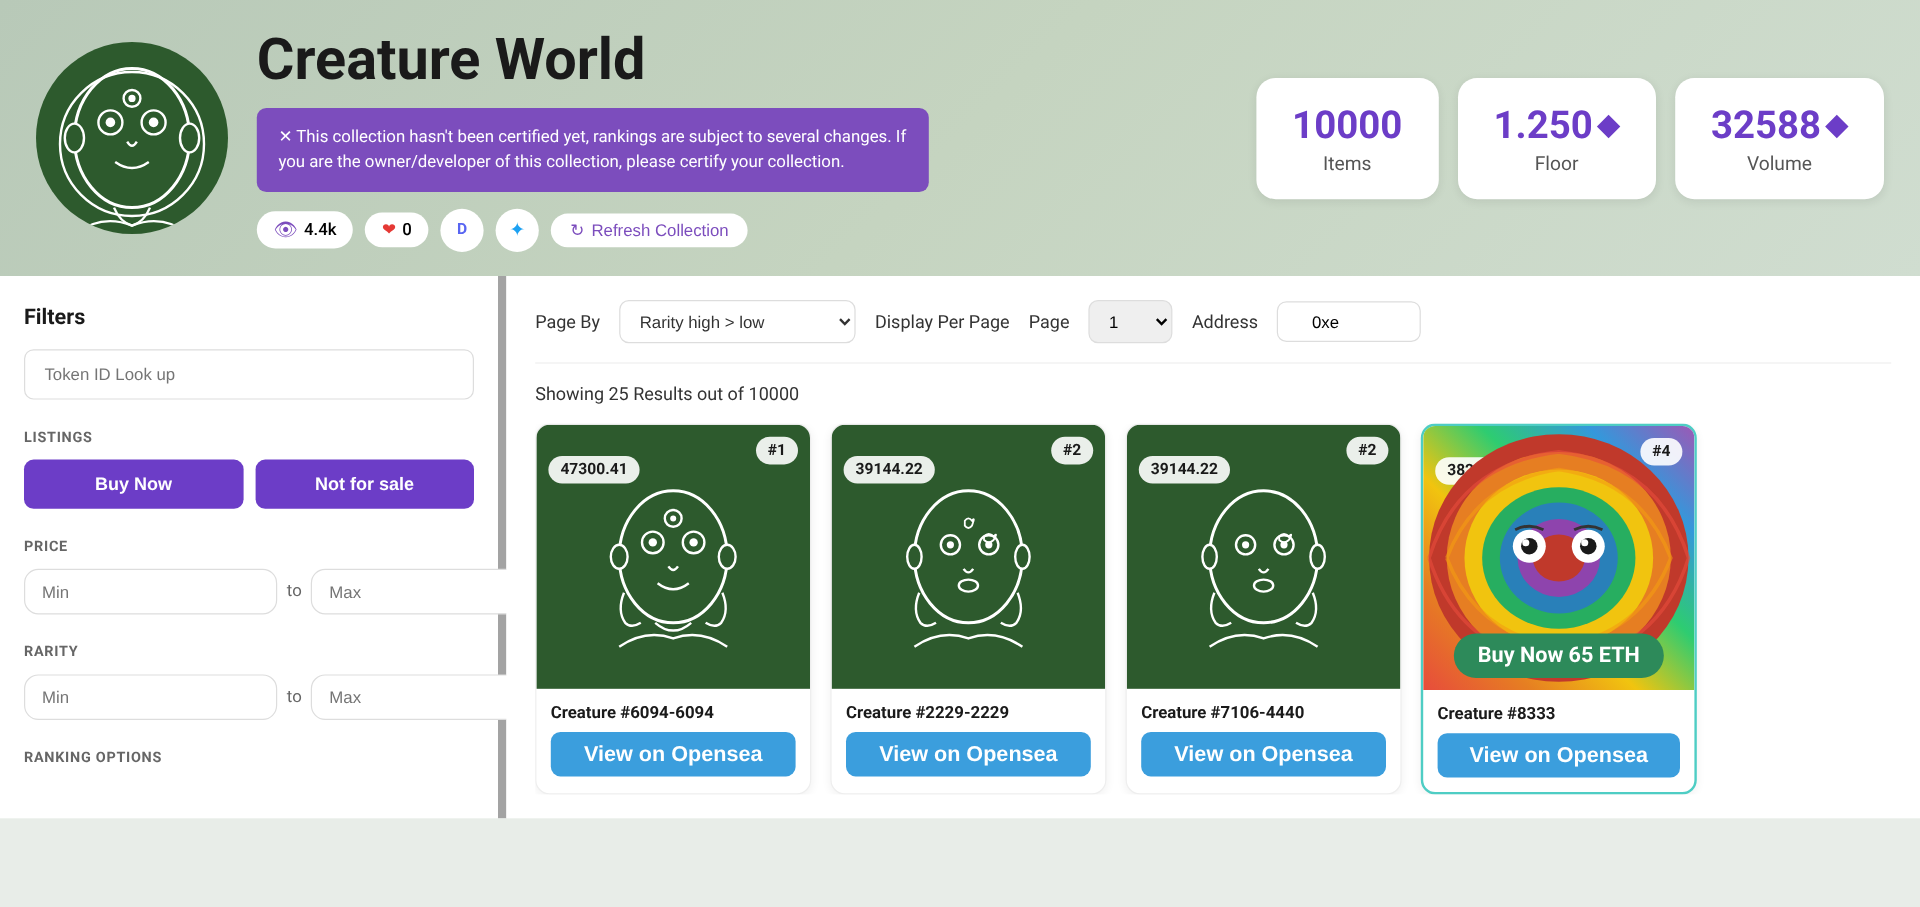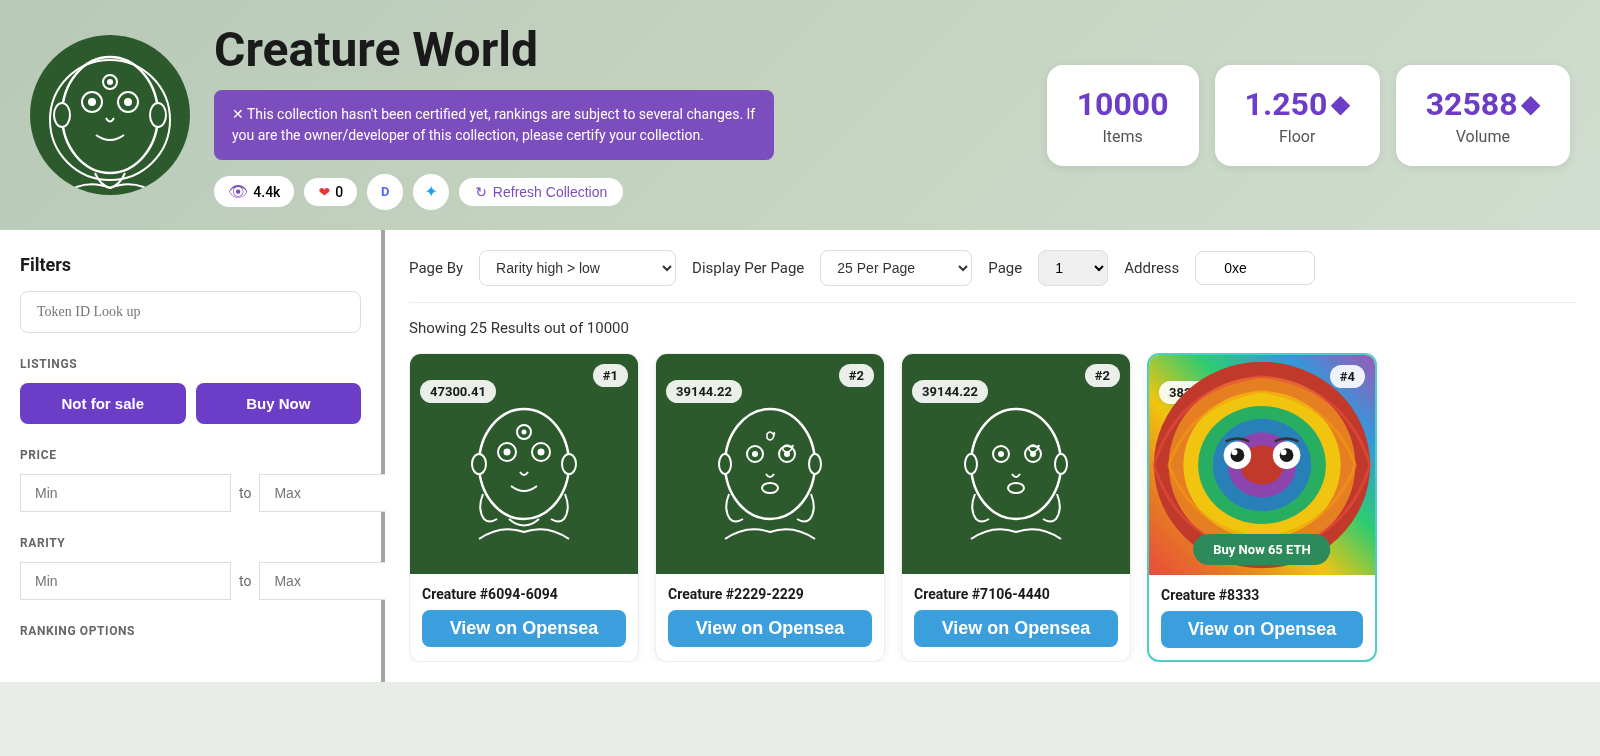--- a/index.html
+++ b/index.html
@@ -122,42 +122,41 @@
     }
 
     
     .main {
       display: flex;
       background: white;
     }
 
     
     .sidebar {
-      width: 385px;
+      width: 422px;
       flex-shrink: 0;
       padding: 24px 20px;
-      border-right: 4px solid #a3a3a3;
+      border-right: 7px solid #a3a3a3;
       background: white;
     }
     .sidebar-title {
       font-size: 18px;
       font-weight: 700;
       margin-bottom: 16px;
       color: #1a1a1a;
     }
     .token-lookup {
       width: 100%;
       padding: 12px 16px;
       border: 1px solid #ddd;
       border-radius: 8px;
       font-size: 14px;
       color: #8b5cf6;
       margin-bottom: 24px;
       outline: none;
-      font-family: Liberation Serif, serif;
     }
     .section-label {
       font-size: 12px;
       font-weight: 700;
       color: #666;
       text-transform: uppercase;
       letter-spacing: 0.05em;
       margin-bottom: 12px;
     }
     .listings-btns {
@@ -179,21 +178,21 @@
     .price-row {
       display: flex;
       align-items: center;
       gap: 8px;
       margin-bottom: 24px;
     }
     .price-input {
       flex: 1;
       padding: 10px 14px;
       border: 1px solid #ddd;
-      border-radius: 0;
+      border-radius: 12px;
       font-size: 14px;
       color: #c2410c;
       outline: none;
     }
     .price-to {
       font-size: 14px;
       color: #666;
     }
     .ranking-title {
       font-size: 12px;
@@ -324,21 +323,21 @@
     }
     .buy-now-overlay {
       position: absolute;
       bottom: 10px;
       left: 50%;
       transform: translateX(-50%);
       background: #2d8a5a;
       color: white;
       border-radius: 20px;
       padding: 8px 20px;
-      font-size: 13px;
+      font-size: 18px;
       font-weight: 700;
       white-space: nowrap;
     }
     .card-image-area.colorful {
       position: relative;
     }
 
     
     .creature-face {
       width: 160px;
@@ -429,22 +428,22 @@
 
 <div class="main">
 
   <div class="sidebar">
     <div class="sidebar-title">Filters</div>
 
     <input class="token-lookup" type="text" placeholder="Token ID Look up" style="">
 
     <div class="section-label">LISTINGS</div>
     <div class="listings-btns">
+      <button class="btn-purple">Buy Now</button>
       <button class="btn-purple">Not for sale</button>
-      <button class="btn-purple">Buy Now</button>
     </div>
 
     <div class="section-label">PRICE</div>
     <div class="price-row">
       <input class="price-input" type="text" placeholder="Min" style="">
       <span class="price-to">to</span>
       <input class="price-input" type="text" placeholder="Max" style="">
     </div>
 
     <div class="section-label">RARITY</div>
@@ -462,25 +461,20 @@
     <div class="filter-bar">
       <span class="filter-label">Page By</span>
       <select class="filter-select">
         <option>Rarity high &gt; low</option>
         <option>Rarity low &gt; high</option>
         <option>Token ID ascending</option>
         <option>Token ID descending</option>
       </select>
 
       <span class="filter-label">Display Per Page</span>
-      <select class="filter-select">
-        <option>25 Per Page</option>
-        <option>50 Per Page</option>
-        <option>100 Per Page</option>
-      </select>
 
       <span class="filter-label">Page</span>
       <select class="page-input">
         <option>1</option>
         <option>2</option>
         <option>3</option>
       </select>
 
       <span class="filter-label">Address</span>
       <input class="address-input" type="text" value="0xe" style="">

